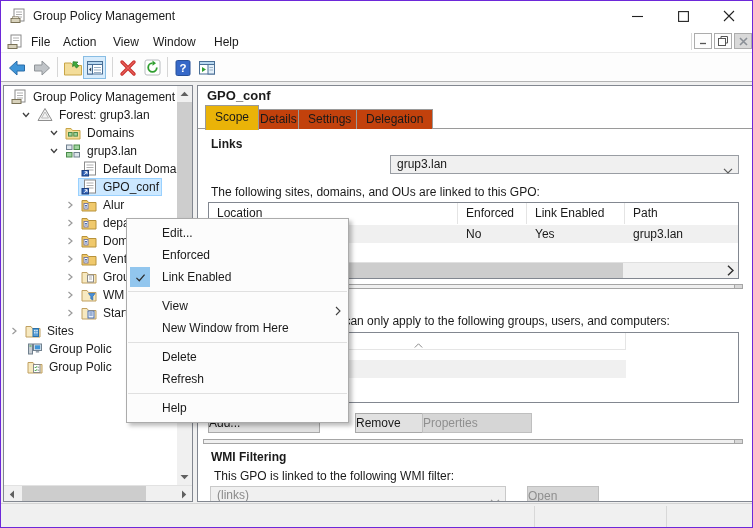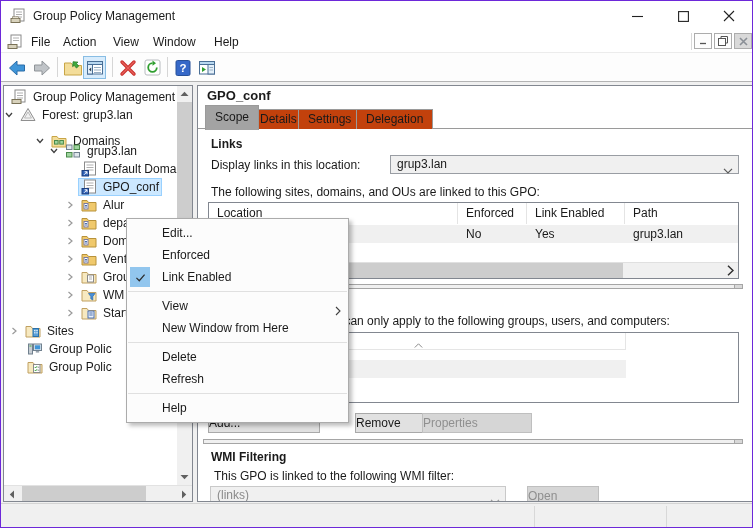--- a/index.html
+++ b/index.html
@@ -43,21 +43,21 @@
   #vthumb{position:absolute;left:0;top:16px;width:15px;height:150px;background:#cdcdcd;}
   #hscroll{position:absolute;left:0;bottom:0;width:188px;height:16px;background:#f0f0f0;z-index:6;border-top:1px solid #e2e2e2;}
   #hscroll .sarrow{position:absolute;top:0;width:16px;height:16px;display:flex;align-items:center;justify-content:center;}
   #hthumb{position:absolute;left:18px;top:0;width:124px;height:15px;background:#cdcdcd;}
 
   
   #content{position:absolute;left:196px;top:3px;width:556px;height:417px;background:#ffffff;border:1px solid #828790;overflow:hidden;}
   #gpotitle{position:absolute;left:9px;top:2px;font-size:13px;font-weight:bold;}
   #tabline{position:absolute;left:0;top:42px;width:100%;height:1px;background:#9a9a9a;}
   .tab{position:absolute;top:23px;height:20px;line-height:19px;padding:0 9px;background:#c2410c;border:1px solid #9a9a9a;border-bottom:none;}
-  .tab.activetab{top:19px;height:25px;line-height:22px;background:#a3a3a3;z-index:3;}
+  .tab.activetab{top:19px;height:25px;line-height:22px;background:#eab308;z-index:3;}
   .bold{font-weight:bold;}
   .label{position:absolute;}
 
   .combo{position:absolute;height:19px;background:#f0f0f0;border:1px solid #999da3;line-height:17px;padding-left:6px;}
   .combo .cchev{position:absolute;right:5px;top:6px;}
   .combo.disabled{background:#f0f0f0;border-color:#c9c9c9;color:#8a8a8a;}
 
   
   #linkstable{position:absolute;left:10px;top:116px;width:531px;height:77px;border:1px solid #828790;background:#ffffff;}
   .thcell{position:absolute;top:0;height:21px;line-height:21px;padding-left:8px;border-right:1px solid #e4e4e4;background:#ffffff;}
@@ -224,34 +224,34 @@
         <svg class="ticon16" viewBox="0 0 16 16">
           <rect x="4" y="1" width="10" height="12" fill="#fff" stroke="#8a8a8a"></rect>
           <line x1="6" y1="4" x2="12" y2="4" stroke="#b0b0b0"></line>
             <line x1="6" y1="6.5" x2="12" y2="6.5" stroke="#b0b0b0"></line>
             <line x1="6" y1="9" x2="12" y2="9" stroke="#b0b0b0"></line>
           <rect x="1" y="10.5" width="9" height="4" fill="#d8d2bc" stroke="#7a7257"></rect>
         </svg>
         <span class="tlabel">Group Policy Management</span>
       </div>
 
-      <div class="trow" style="top:20px;">
+      <div class="trow" style="top:20px;padding-left:17px">
         <span class="chev">
             <svg width="10" height="10" viewBox="0 0 10 10">
               <path d="M2 3 L5 6.5 L8 3" fill="none" stroke="#404040" stroke-width="1.3"></path>
             </svg>
           </span>
         <svg class="ticon16" viewBox="0 0 16 16">
           <path d="M8 1.5 L15 13.5 H1 Z" fill="#f2f2f2" stroke="#8f8f8f"></path>
           <path d="M8 5 L11.5 11 H4.5 Z" fill="none" stroke="#bcbcbc"></path>
         </svg>
         <span class="tlabel">Forest: grup3.lan</span>
       </div>
 
-      <div class="trow" style="top:46px;padding-left:31px">
+      <div class="trow" style="top:38px;padding-left:45px">
         <span class="chev">
             <svg width="10" height="10" viewBox="0 0 10 10">
               <path d="M2 3 L5 6.5 L8 3" fill="none" stroke="#404040" stroke-width="1.3"></path>
             </svg>
           </span>
         <svg class="ticon16" viewBox="0 0 16 16">
           <path d="M1 3.5 H6 L7.5 5.5 H15 V14 H1 Z" fill="#f3dd9a" stroke="#c8a546"></path>
           <rect x="3.5" y="7.5" width="3.6" height="3.6" fill="#9fd49f" stroke="#4a8a4a"></rect>
           <rect x="8.8" y="7.5" width="3.6" height="3.6" fill="#9fd49f" stroke="#4a8a4a"></rect>
         </svg>
@@ -473,21 +473,20 @@
     <div id="content">
       <div id="gpotitle">GPO_conf</div>
 
       <div id="tabline"></div>
       <div class="tab activetab" style="left:7px">Scope</div>
       <div class="tab" style="left:52px">Details</div>
       <div class="tab" style="left:100px">Settings</div>
       <div class="tab" style="left:158px">Delegation</div>
 
       <div class="label bold" style="left:13px;top:51px">Links</div>
-      <div class="label" style="left:13px;top:72px">Display links in this location:</div>
 
       <div class="combo" style="left:192px;top:69px;width:349px">
         <span>grup3.lan</span>
         <span class="cchev"><svg width="10" height="6" viewBox="0 0 10 6">
               <path d="M1 0.8 L5 5 L9 0.8" fill="none" stroke="#5a5a5a" stroke-width="1.2"></path>
             </svg></span>
       </div>
 
       <div class="label" style="left:13px;top:99px">The following sites, domains, and OUs are linked to this GPO:</div>
 

